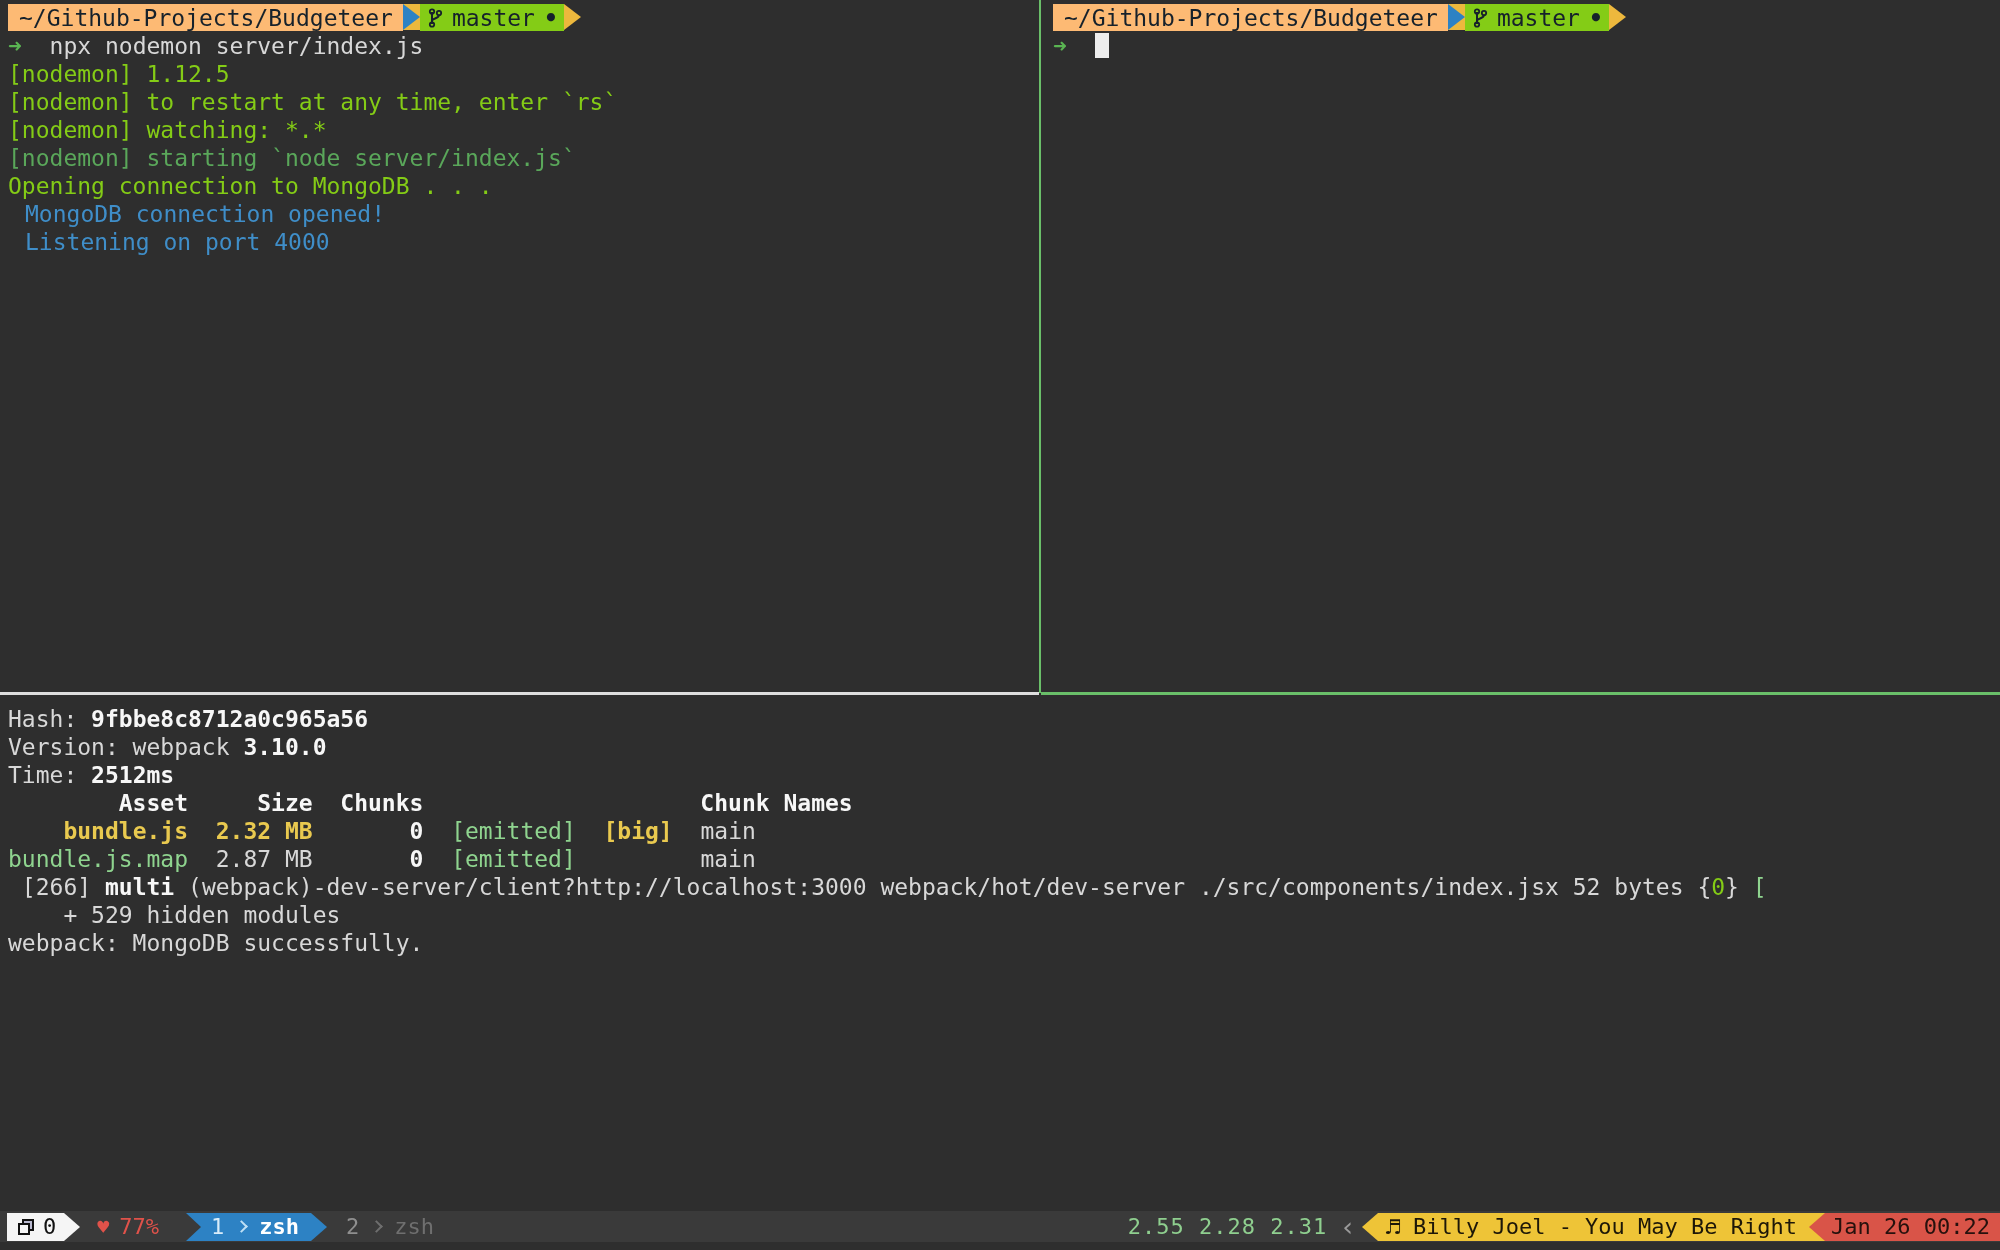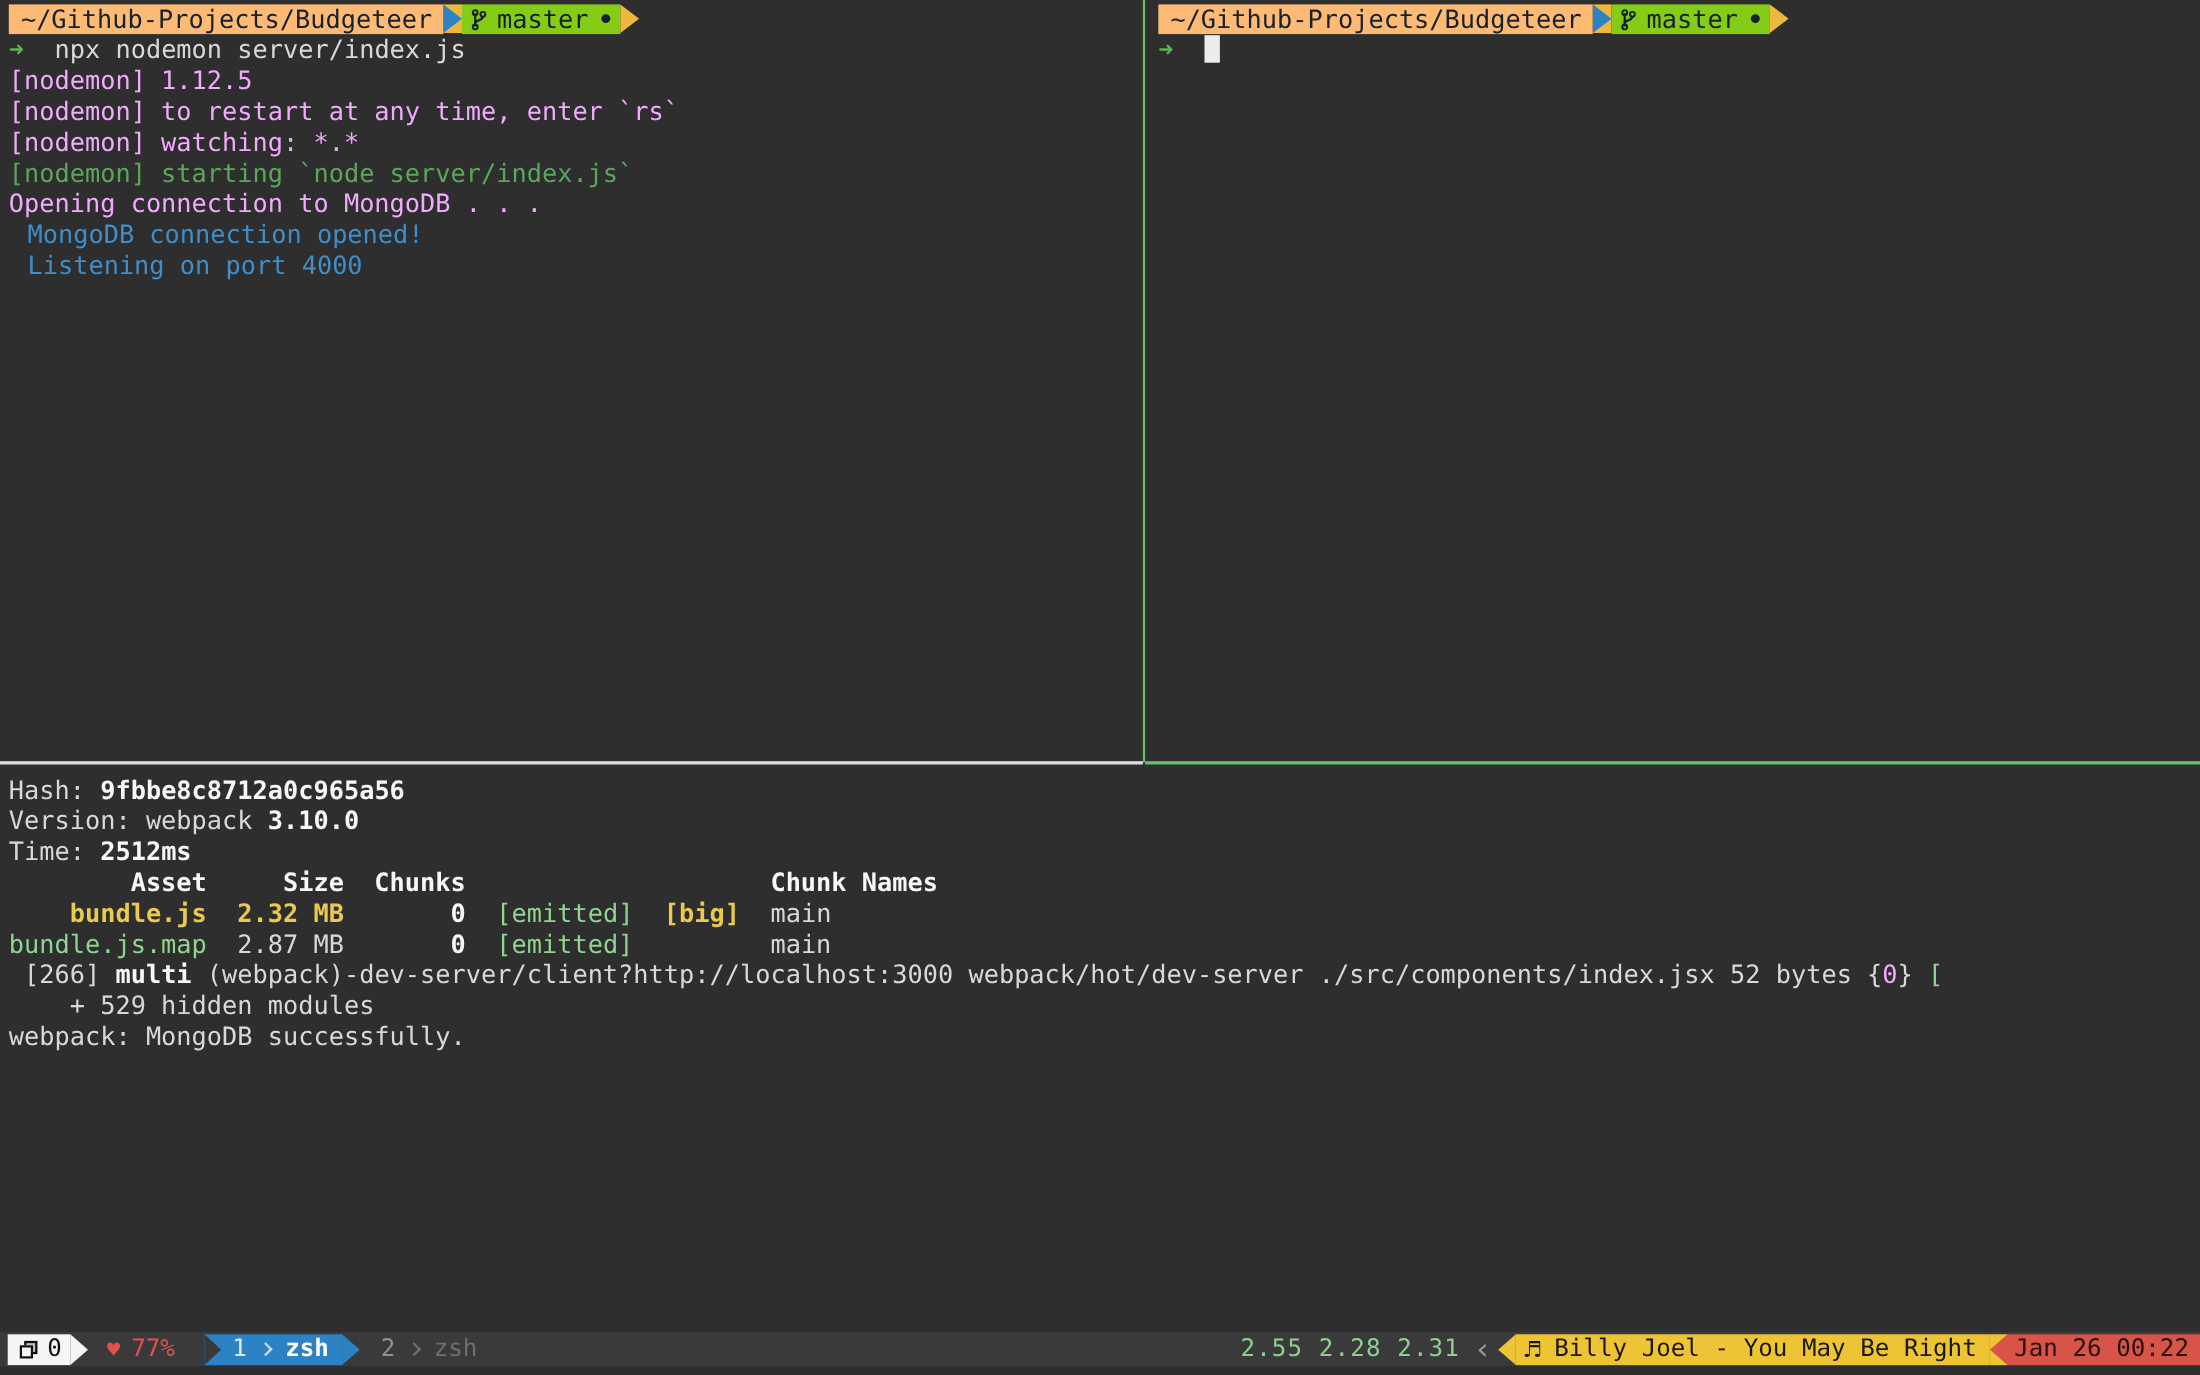--- a/index.html
+++ b/index.html
@@ -15,21 +15,21 @@
   .pane-top-right { position:absolute; left:1041px; top:0; right:0; height:692px; padding:4px 0 0 12px; overflow:hidden; }
   .pane-bottom    { position:absolute; left:0; top:692px; width:1766px; height:519px; padding:13px 0 0 8px; overflow:hidden; }
   .vdiv      { position:absolute; left:1039px; top:0; width:2px; height:693px; background:#6abf69; }
   .hdiv-left { position:absolute; left:0; top:692px; width:1039px; height:3px; background:#dedede; }
   .hdiv-right{ position:absolute; left:1041px; top:692px; right:0; height:3px; background:#6abf69; }
 
   
   .tline { white-space:pre; }
   .c-fg      { color:#d8d8d8; }
   .c-bold    { color:#f7f7f7; font-weight:bold; }
-  .c-yellow  { color:#f0abfc; }
+  .c-yellow  { color:#84cc16; }
   .c-byellow { color:#e9c94f; font-weight:bold; }
   .c-green   { color:#5aa75a; }
   .c-bgreen  { color:#8fd48f; }
   .c-blue    { color:#3f8ec9;margin-left:17px; }
   .c-arrow   { color:#5ab552; font-weight:bold; }
 
   
   .promptbar { display:flex; align-items:stretch; height:27px; margin-bottom:1px; }
   .seg-path   { background:#fdba74; color:#16212b; display:flex; align-items:flex-start; padding:0 10px 0 11px; }
   .seg-branch { background:#84cc16; color:#16212b; display:flex; align-items:center; gap:9px; padding:0 6px 0 8px; }

